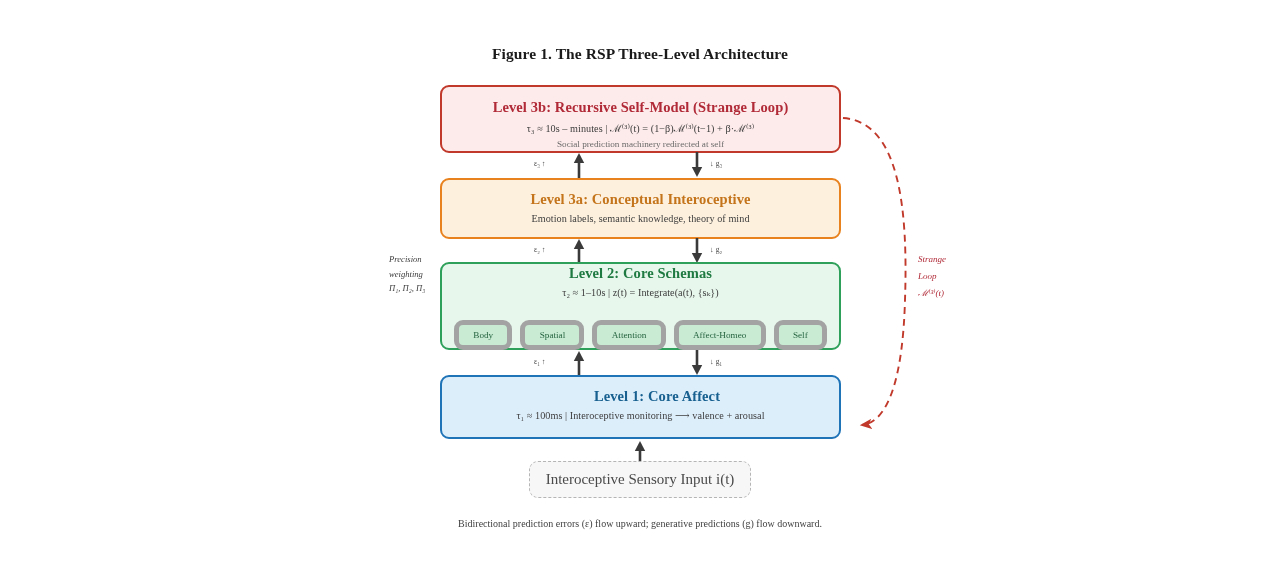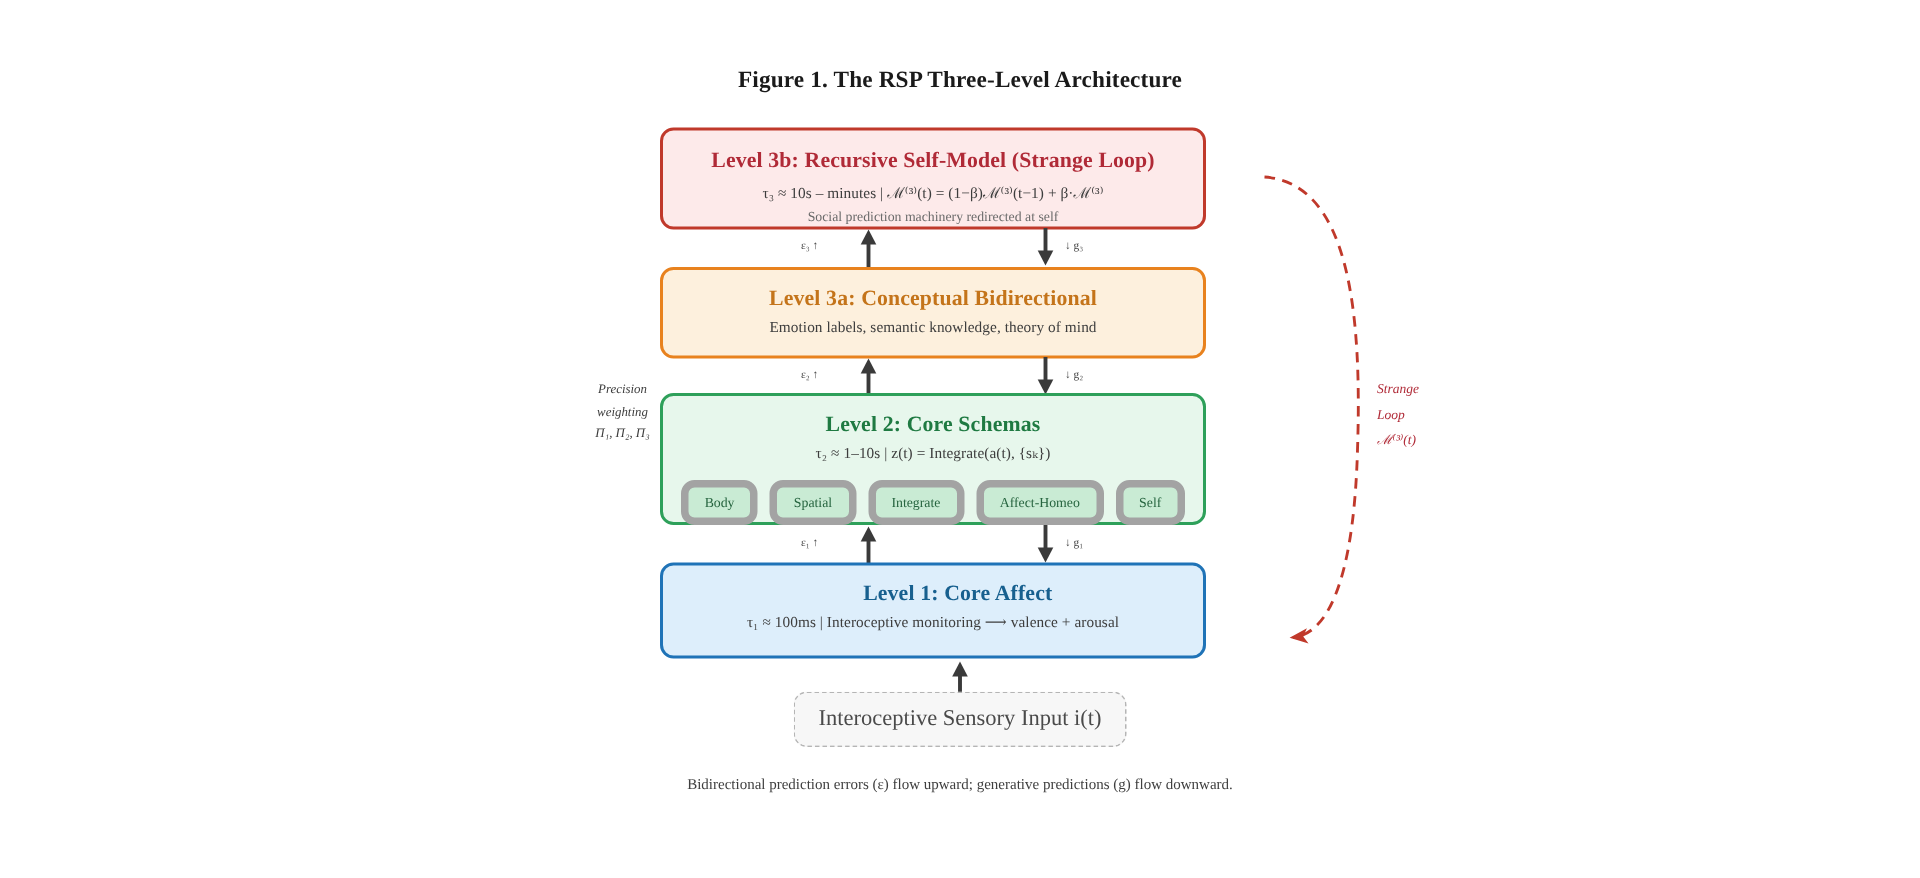--- a/index.html
+++ b/index.html
@@ -33,21 +33,21 @@
     font-size: 15.5px;
     font-weight: bold;
     color: #1a1a1a;
     letter-spacing: 0.1px;
   }
 
   
   .level-box {
     position: absolute;
     left: 440px;
-    width: 364px;
+    width: 401px;
     box-sizing: border-box;
     border-radius: 9px;
     border-width: 2px;
     border-style: solid;
     text-align: center;
   }
   .level-title {
     font-size: 14.5px;
     font-weight: bold;
     letter-spacing: 0.1px;
@@ -83,21 +83,21 @@
     padding-top: 11px;
   }
   #level3a .level-title { color: #c4741a; }
 
   
   #level2 {
     top: 262px;
     height: 88px;
     background: #e7f7ec;
     border-color: #2ea05a;
-    padding-top: 11px;
+    padding-top: 1px;
   }
   #level2 .level-title { color: #1f7a42; }
 
   
   #level1 {
     top: 375px;
     height: 64px;
     background: #ddeefb;
     border-color: #1f73b7;
     padding-top: 11px;
@@ -178,21 +178,21 @@
     width: 14px;
     height: 22px;
   }
 
   
   #precision-note {
     position: absolute;
     left: 389px;
     top: 252px;
     width: 52px;
-    text-align: center;
+    text-align: left;
     font-size: 8.6px;
     font-style: italic;
     color: #3d3d3d;
     line-height: 14.5px;
   }
   #strange-note {
     position: absolute;
     left: 918px;
     top: 251px;
     width: 60px;
@@ -257,21 +257,21 @@
       <line x1="7" y1="26" x2="7" y2="9" stroke="#3a3a3a" stroke-width="2.6"></line>
       <path d="M7,1 L12.2,11 L1.8,11 Z" fill="#3a3a3a"></path>
     </svg>
     <svg class="arrow-down" viewBox="0 0 14 26">
       <line x1="7" y1="0" x2="7" y2="17" stroke="#3a3a3a" stroke-width="2.6"></line>
       <path d="M7,25 L12.2,15 L1.8,15 Z" fill="#3a3a3a"></path>
     </svg>
   </div>
 
   <div class="level-box" id="level3a">
-    <div class="level-title">Level 3a: Conceptual Bidirectional</div>
+    <div class="level-title">Level 3a: Conceptual Interoceptive</div>
     <div class="level-formula">Emotion labels, semantic knowledge, theory of mind</div>
   </div>
 
   <div class="arrow-group" style="top:238px;">
     <span class="arrow-label label-eps">ε₂ ↑</span>
     <span class="arrow-label label-gen">↓ g₂</span>
     <svg class="arrow-up" viewBox="0 0 14 26">
       <line x1="7" y1="26" x2="7" y2="9" stroke="#3a3a3a" stroke-width="2.6"></line>
       <path d="M7,1 L12.2,11 L1.8,11 Z" fill="#3a3a3a"></path>
     </svg>
@@ -280,21 +280,21 @@
       <path d="M7,25 L12.2,15 L1.8,15 Z" fill="#3a3a3a"></path>
     </svg>
   </div>
 
   <div class="level-box" id="level2">
     <div class="level-title">Level 2: Core Schemas</div>
     <div class="level-formula">τ₂ ≈ 1–10s | z(t) = Integrate(a(t), {sₖ})</div>
     <div class="chip-row">
       <div class="chip">Body</div>
       <div class="chip">Spatial</div>
-      <div class="chip">Integrate</div>
+      <div class="chip">Attention</div>
       <div class="chip">Affect-Homeo</div>
       <div class="chip">Self</div>
     </div>
   </div>
 
   <div class="arrow-group" style="top:350px;">
     <span class="arrow-label label-eps">ε₁ ↑</span>
     <span class="arrow-label label-gen">↓ g₁</span>
     <svg class="arrow-up" viewBox="0 0 14 26">
       <line x1="7" y1="26" x2="7" y2="9" stroke="#3a3a3a" stroke-width="2.6"></line>

